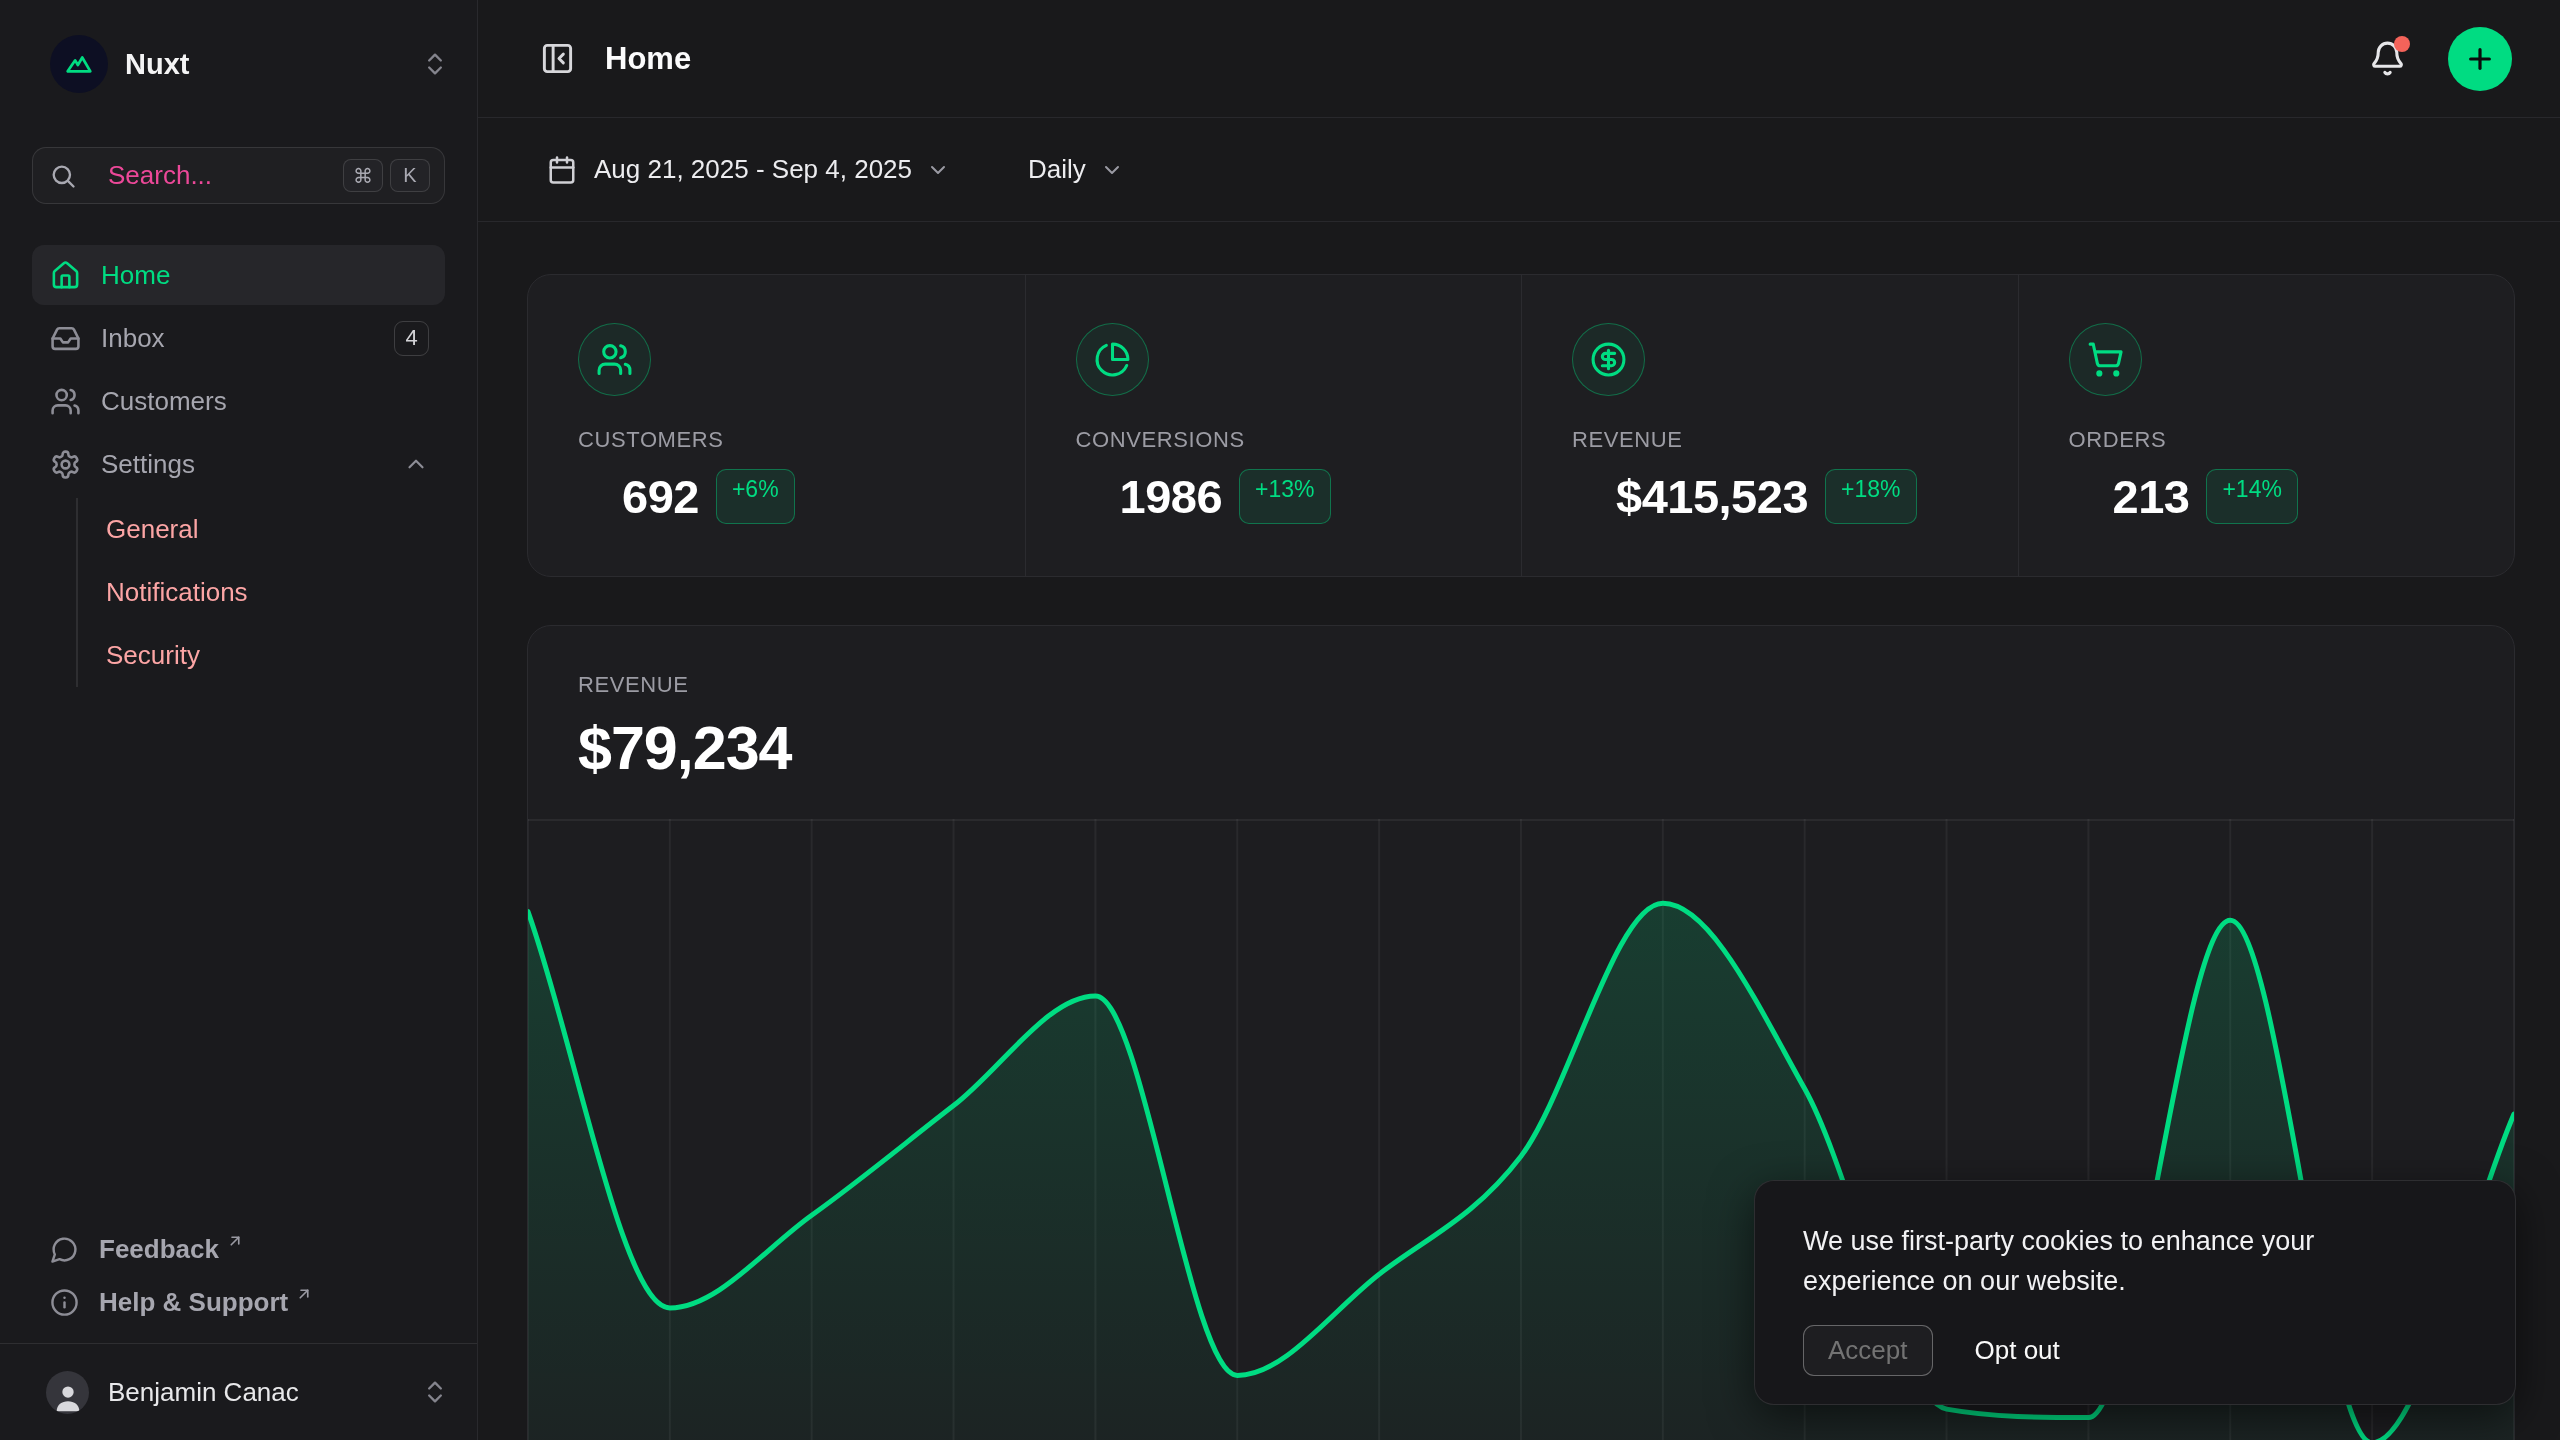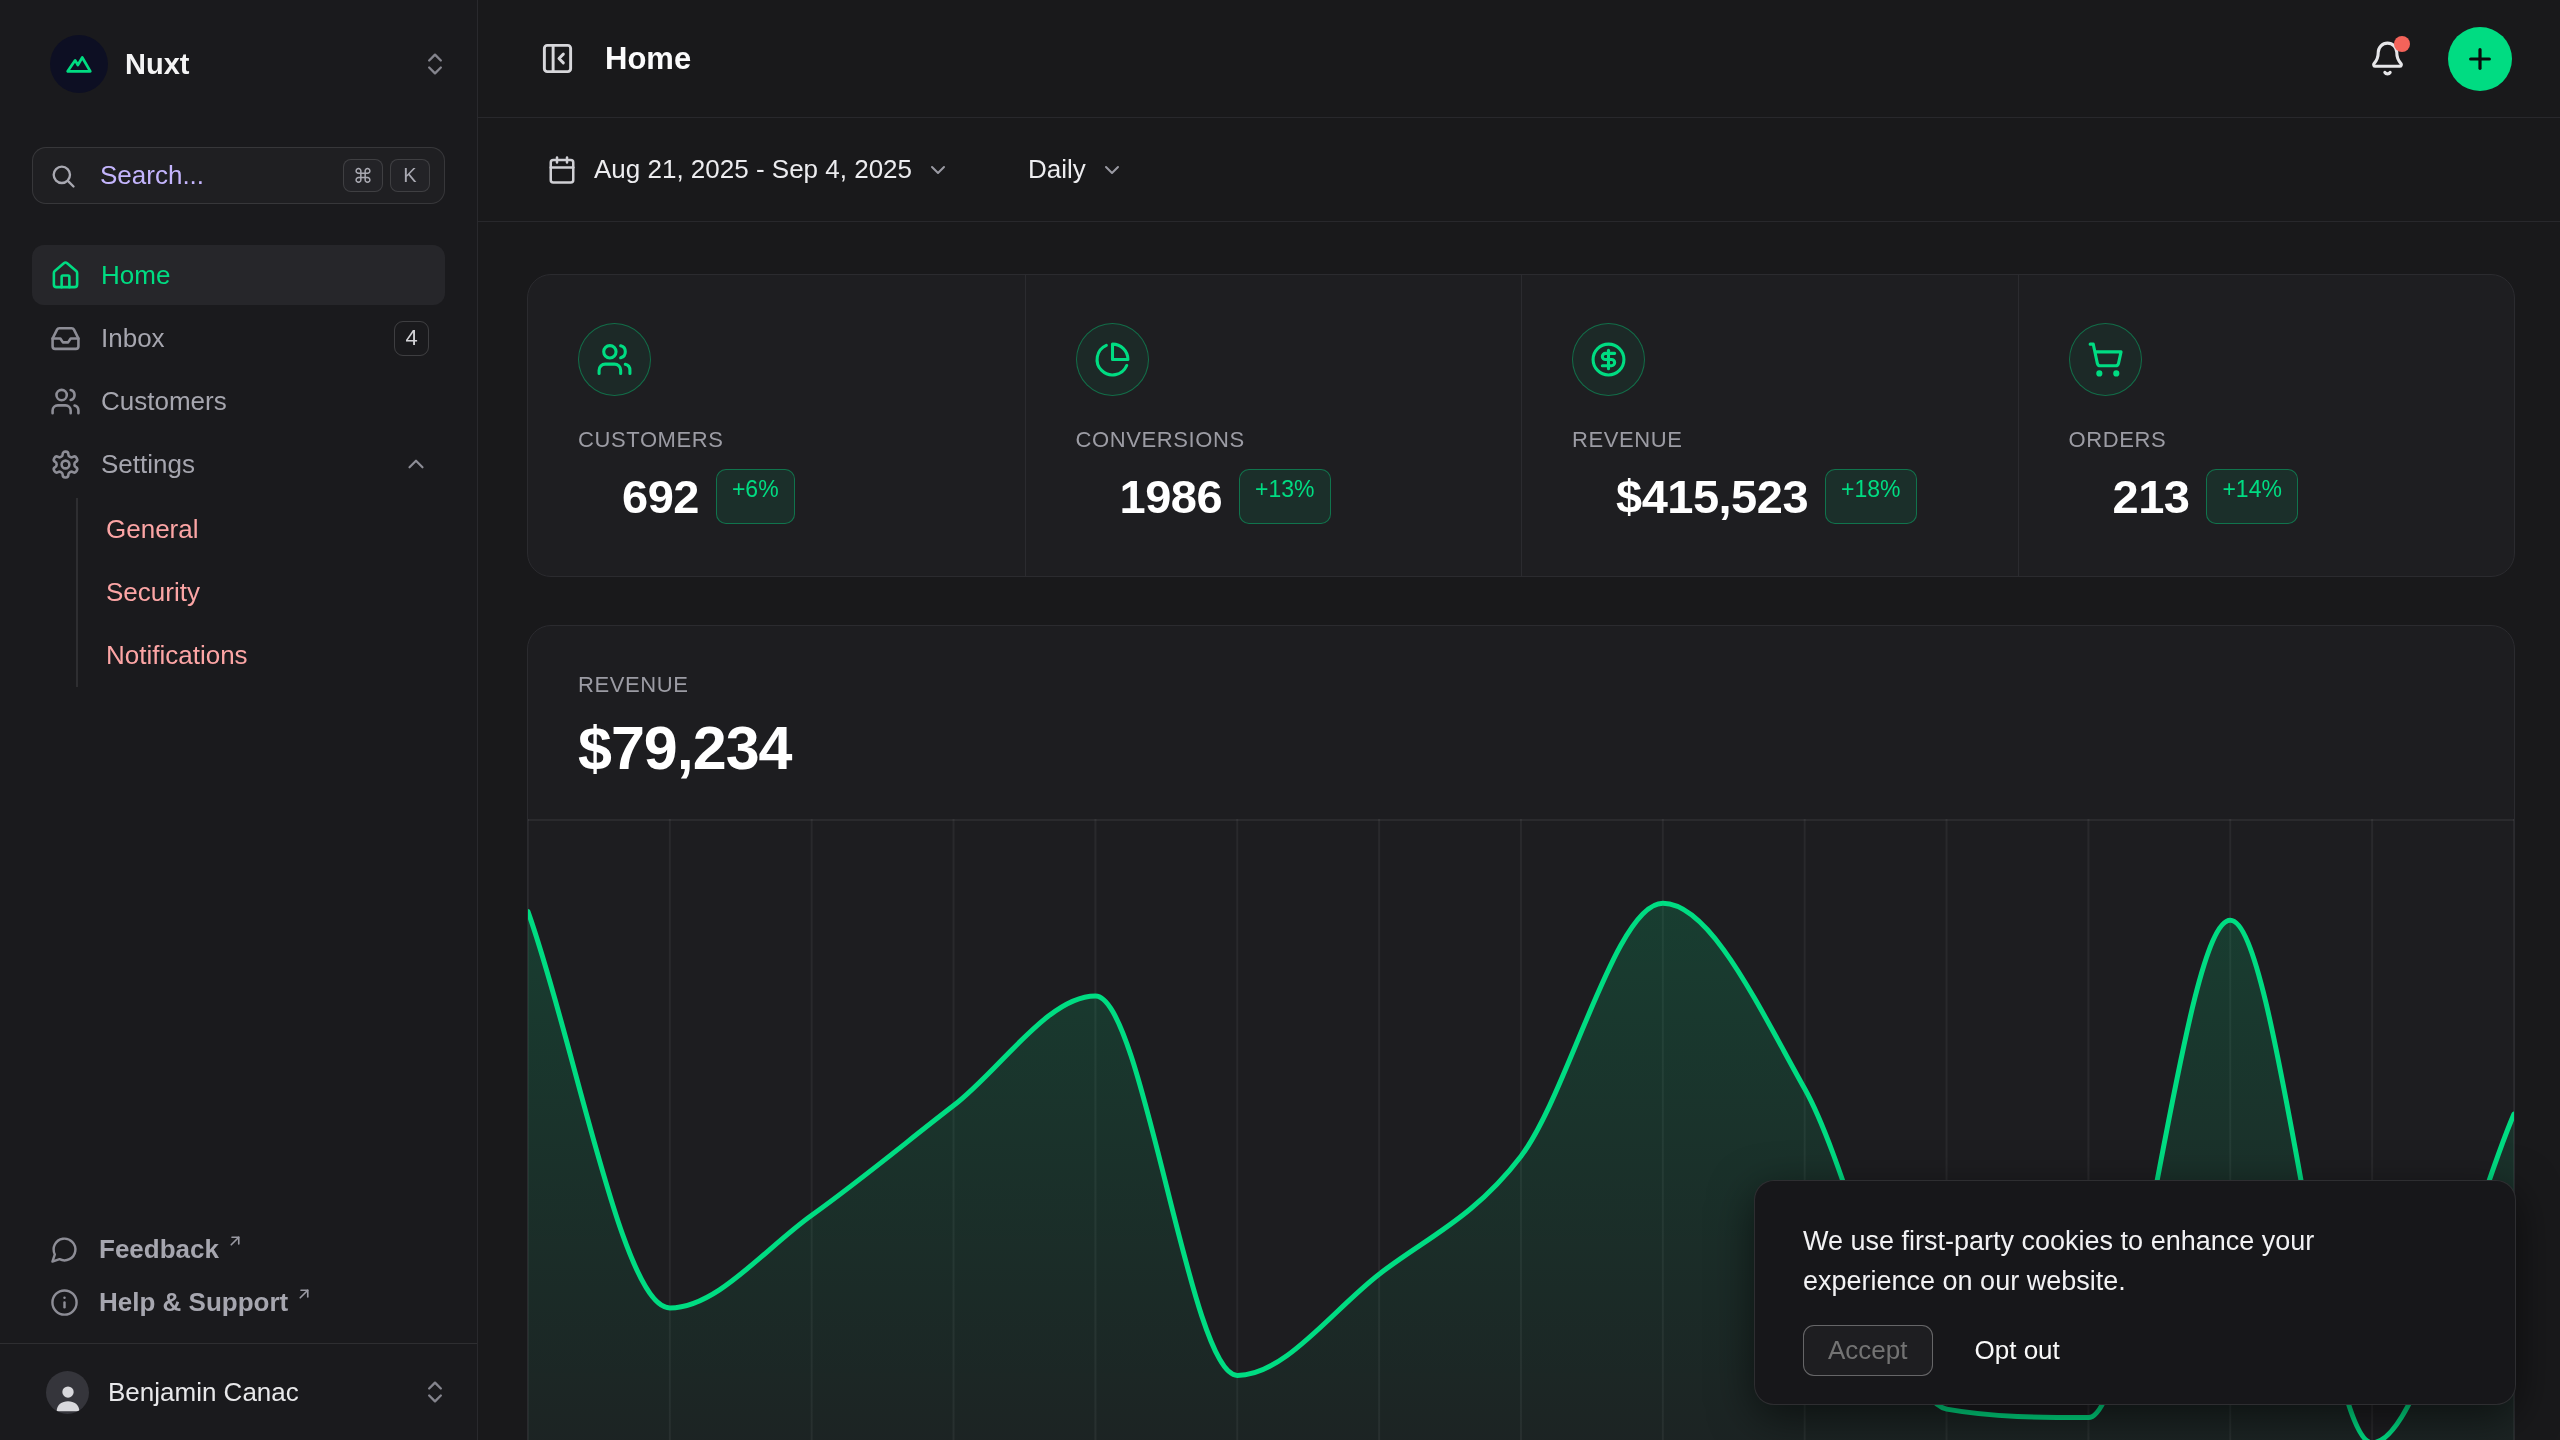--- a/index.html
+++ b/index.html
@@ -27,21 +27,21 @@
   .brand-name { margin-left:17px; font-size:29px; font-weight:700; color:#f4f4f5; }
   .chevrons-btn { margin-left:auto; color:#84848d; display:flex; cursor:pointer; }
   .chevrons-btn svg { width:28px; height:28px; }
 
   .search-box {
     margin:45px 32px 0; height:57px; border-radius:14px;
     border:1px solid rgba(255,255,255,0.11); background:#1f1f22;
     display:flex; align-items:center; padding:0 14px 0 16px; cursor:pointer;
   }
   .search-box svg { width:28px; height:28px; color:#a9a9b2; flex:0 0 auto; }
-  .search-ph { margin-left:23px; font-size:26px; color:#c4b5fd; }
+  .search-ph { margin-left:31px; font-size:26px; color:#ec4899; }
   .kbds { margin-left:auto; display:flex; gap:7px; }
   .kbd {
     min-width:40px; height:33px; padding:0 8px; border-radius:8px;
     border:1px solid rgba(255,255,255,0.13); background:#232327;
     color:#a9a9b2; font-size:20px; display:flex; align-items:center; justify-content:center;
     font-family:"Liberation Sans", sans-serif;
   }
 
   nav.sidenav { margin:41px 32px 0; }
   .nav-item {
@@ -237,22 +237,22 @@
         <span class="nav-label">Settings</span>
         <span class="nav-caret">
           <svg viewBox="0 0 24 24" fill="none" stroke="currentColor" stroke-width="2" stroke-linecap="round" stroke-linejoin="round">
               <path d="m18 15-6-6-6 6"></path>
             </svg>
         </span>
       </div>
 
       <div class="subnav">
         <div class="subnav-item">General</div>
+        <div class="subnav-item">Notifications</div>
         <div class="subnav-item">Security</div>
-        <div class="subnav-item">Notifications</div>
       </div>
     </nav>
 
     <div class="sidebar-spacer"></div>
 
     <div class="sidebar-footer">
       <div class="foot-item">
         <svg class="f-icon" viewBox="0 0 24 24" fill="none" stroke="currentColor" stroke-width="2" stroke-linecap="round" stroke-linejoin="round">
           <path d="M7.9 20A9 9 0 1 0 4 16.1L2 22Z"></path>
         </svg>

